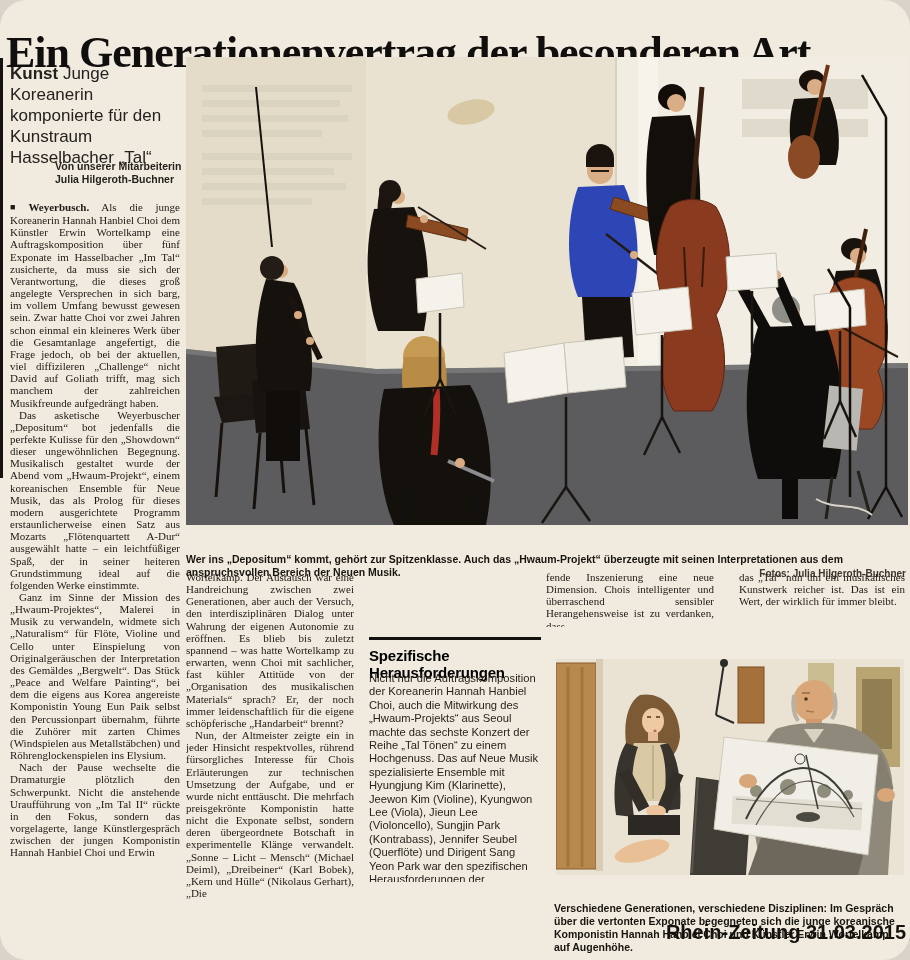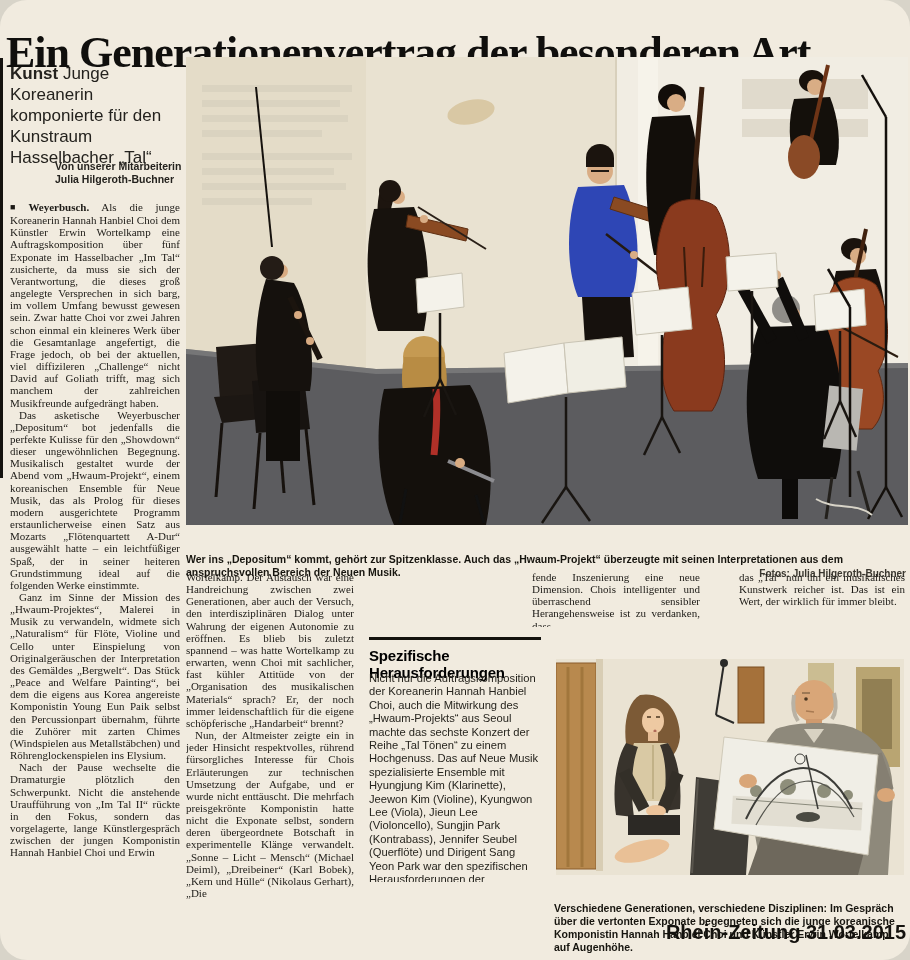--- a/index.html
+++ b/index.html
@@ -15,21 +15,21 @@
   .byline{position:absolute;left:10px;top:160px;width:172px;
       font-family:"Liberation Sans",sans-serif;font-weight:bold;font-size:10.5px;
       line-height:13px;color:#24221e;margin-left:45px;}
   .bodycol{position:absolute;font-size:11px;line-height:12.15px;text-align:justify;
       hyphens:auto;-webkit-hyphens:auto;overflow:hidden;color:#1c1a16;}
   .bodycol p{margin:0;}
   .bodycol p+p{text-indent:9px;}
   #col1{left:10px;top:201px;width:170px;height:744px;}
   #col2{left:186px;top:571px;width:168px;height:372px;}
   #col3top{left:369px;top:571px;width:168px;height:64px;}
-  #col4top{left:532px;top:571px;width:168px;height:56px;}
+  #col4top{left:546px;top:571px;width:168px;height:56px;}
   #col5top{left:739px;top:571px;width:166px;height:56px;}
   .lead{font-weight:bold;}
   .bullet{font-size:9px;margin-right:3px;position:relative;top:-1px;}
   .photo{position:absolute;overflow:hidden;background:#e9e2d1;}
   #photo1{left:186px;top:57px;width:722px;height:468px;}
   #photo2{left:556px;top:659px;width:348px;height:216px;}
   .photo svg{display:block;width:100%;height:100%;}
   .cap{position:absolute;font-family:"Liberation Sans",sans-serif;font-weight:bold;
       font-size:10.5px;line-height:13px;color:#17150f;}
   #cap1{left:186px;top:529px;width:722px;height:28px;margin-top:24px;}

